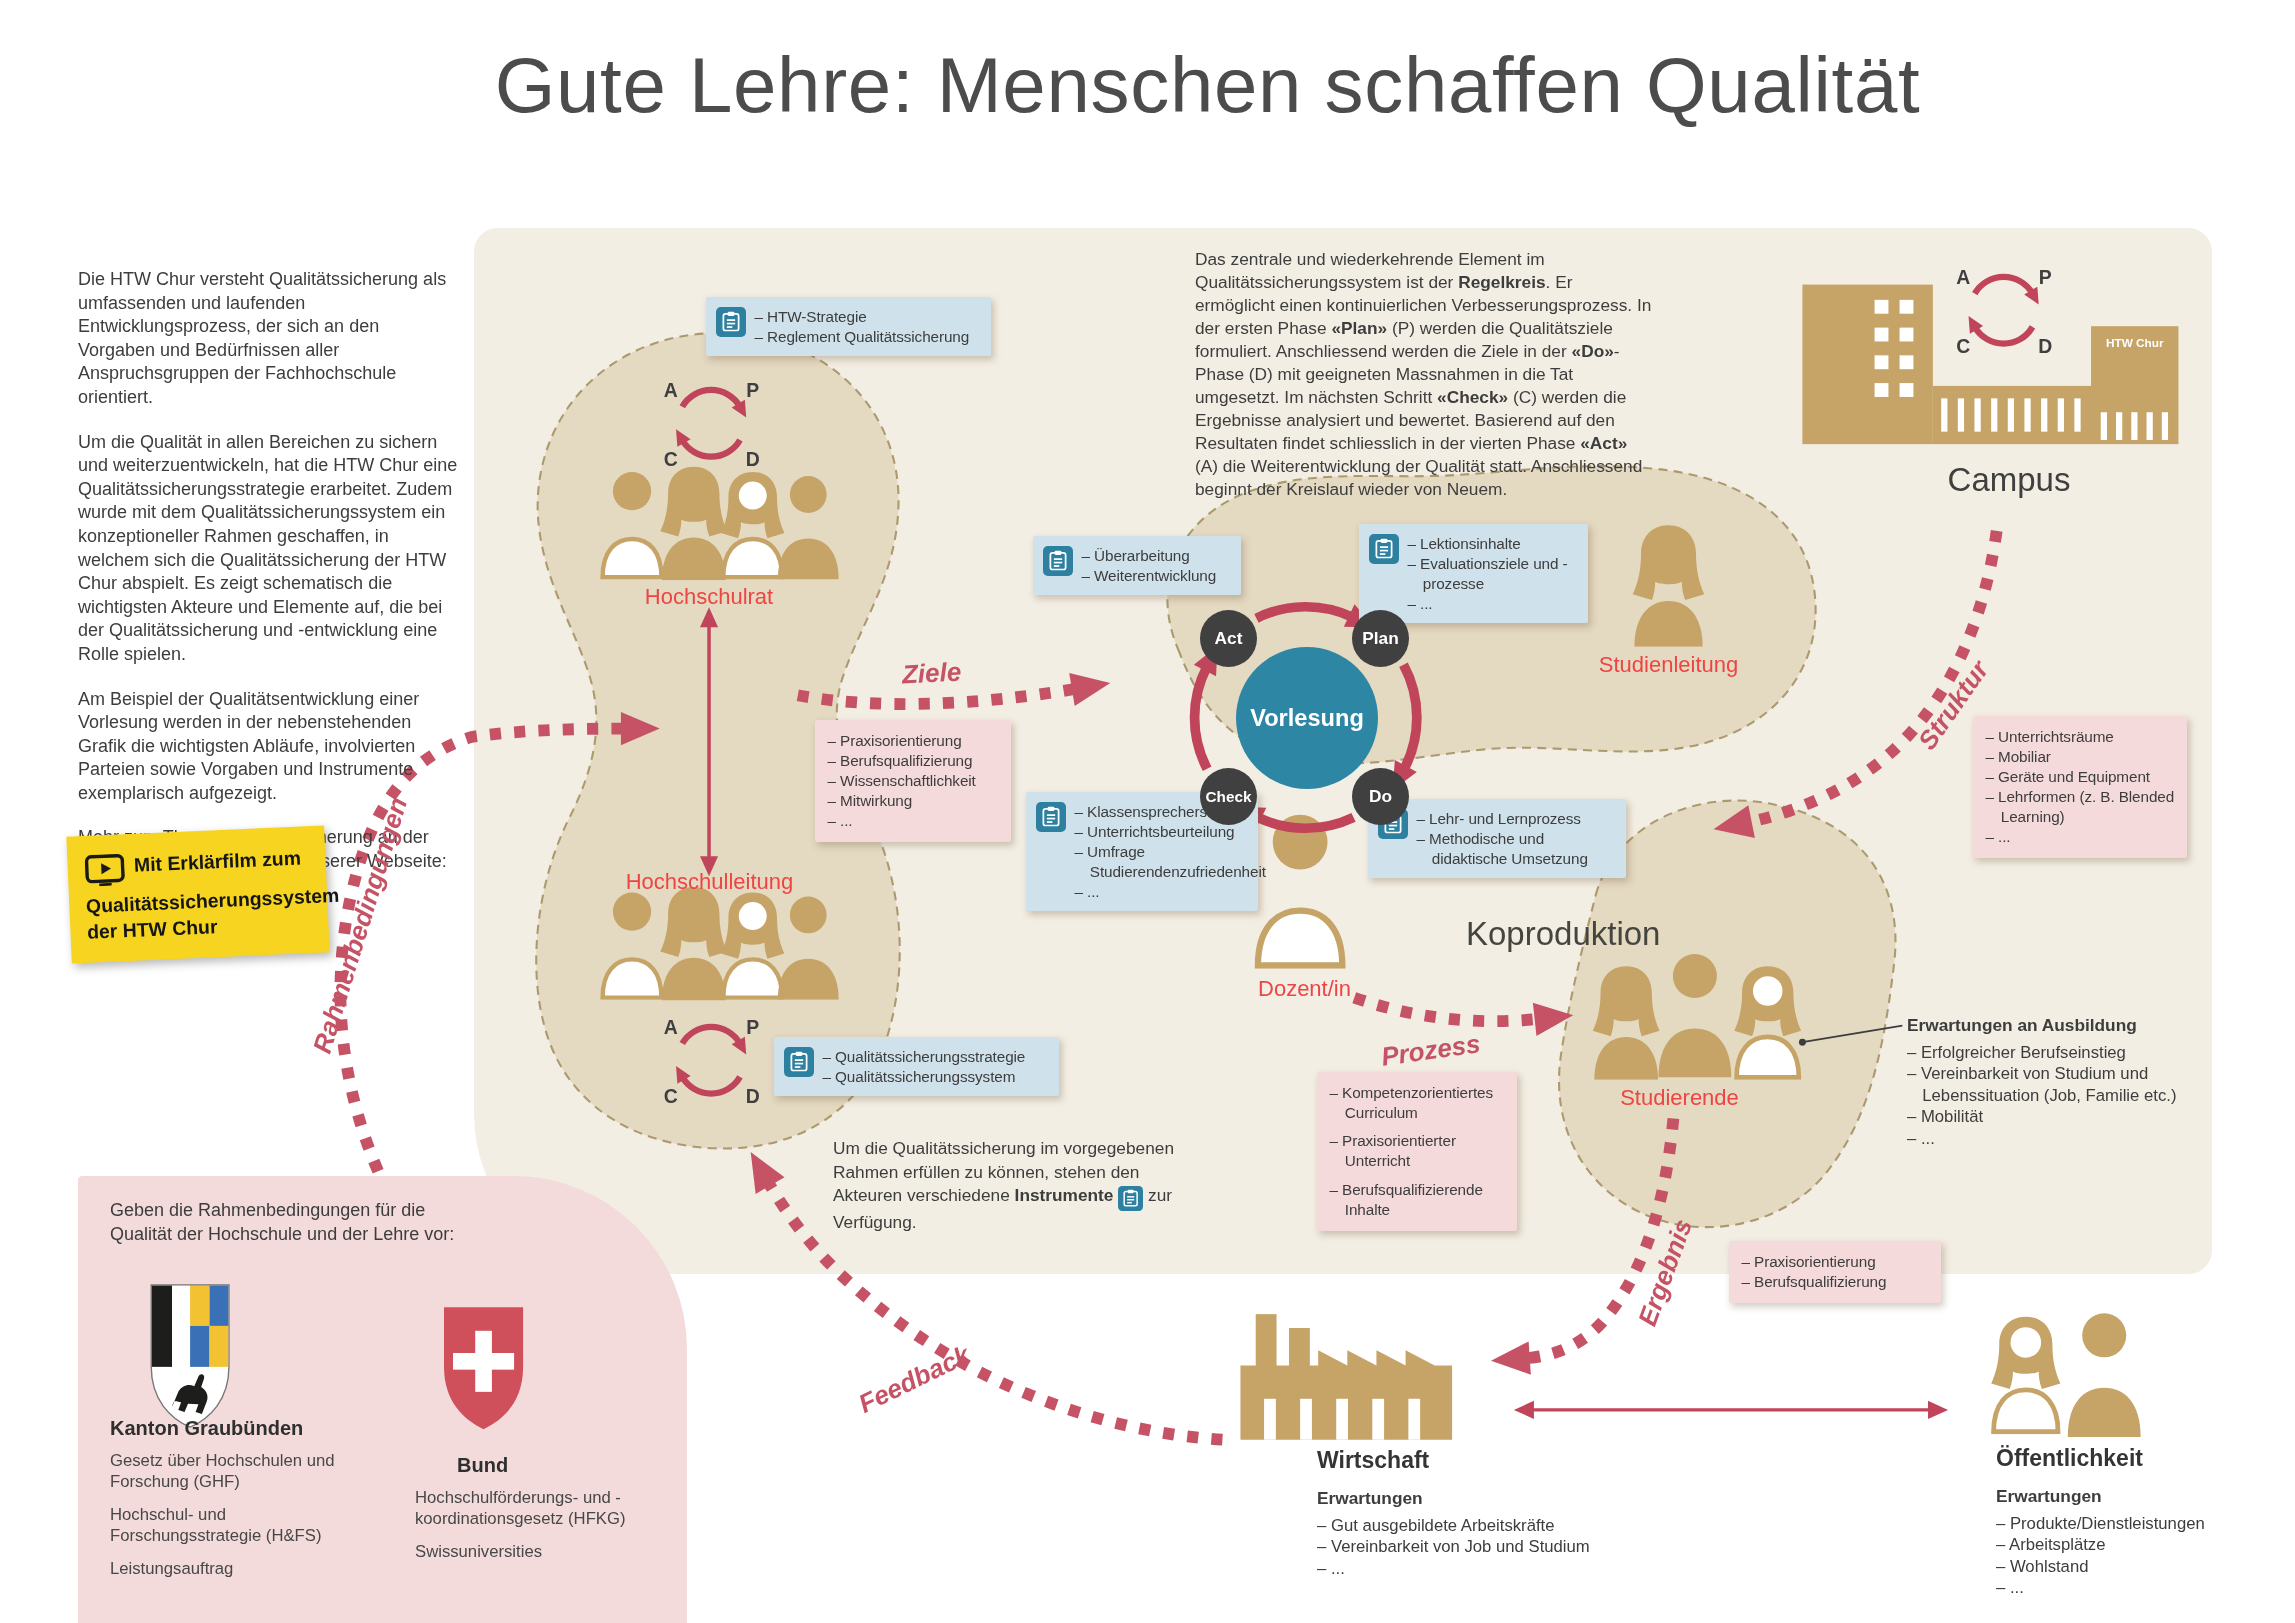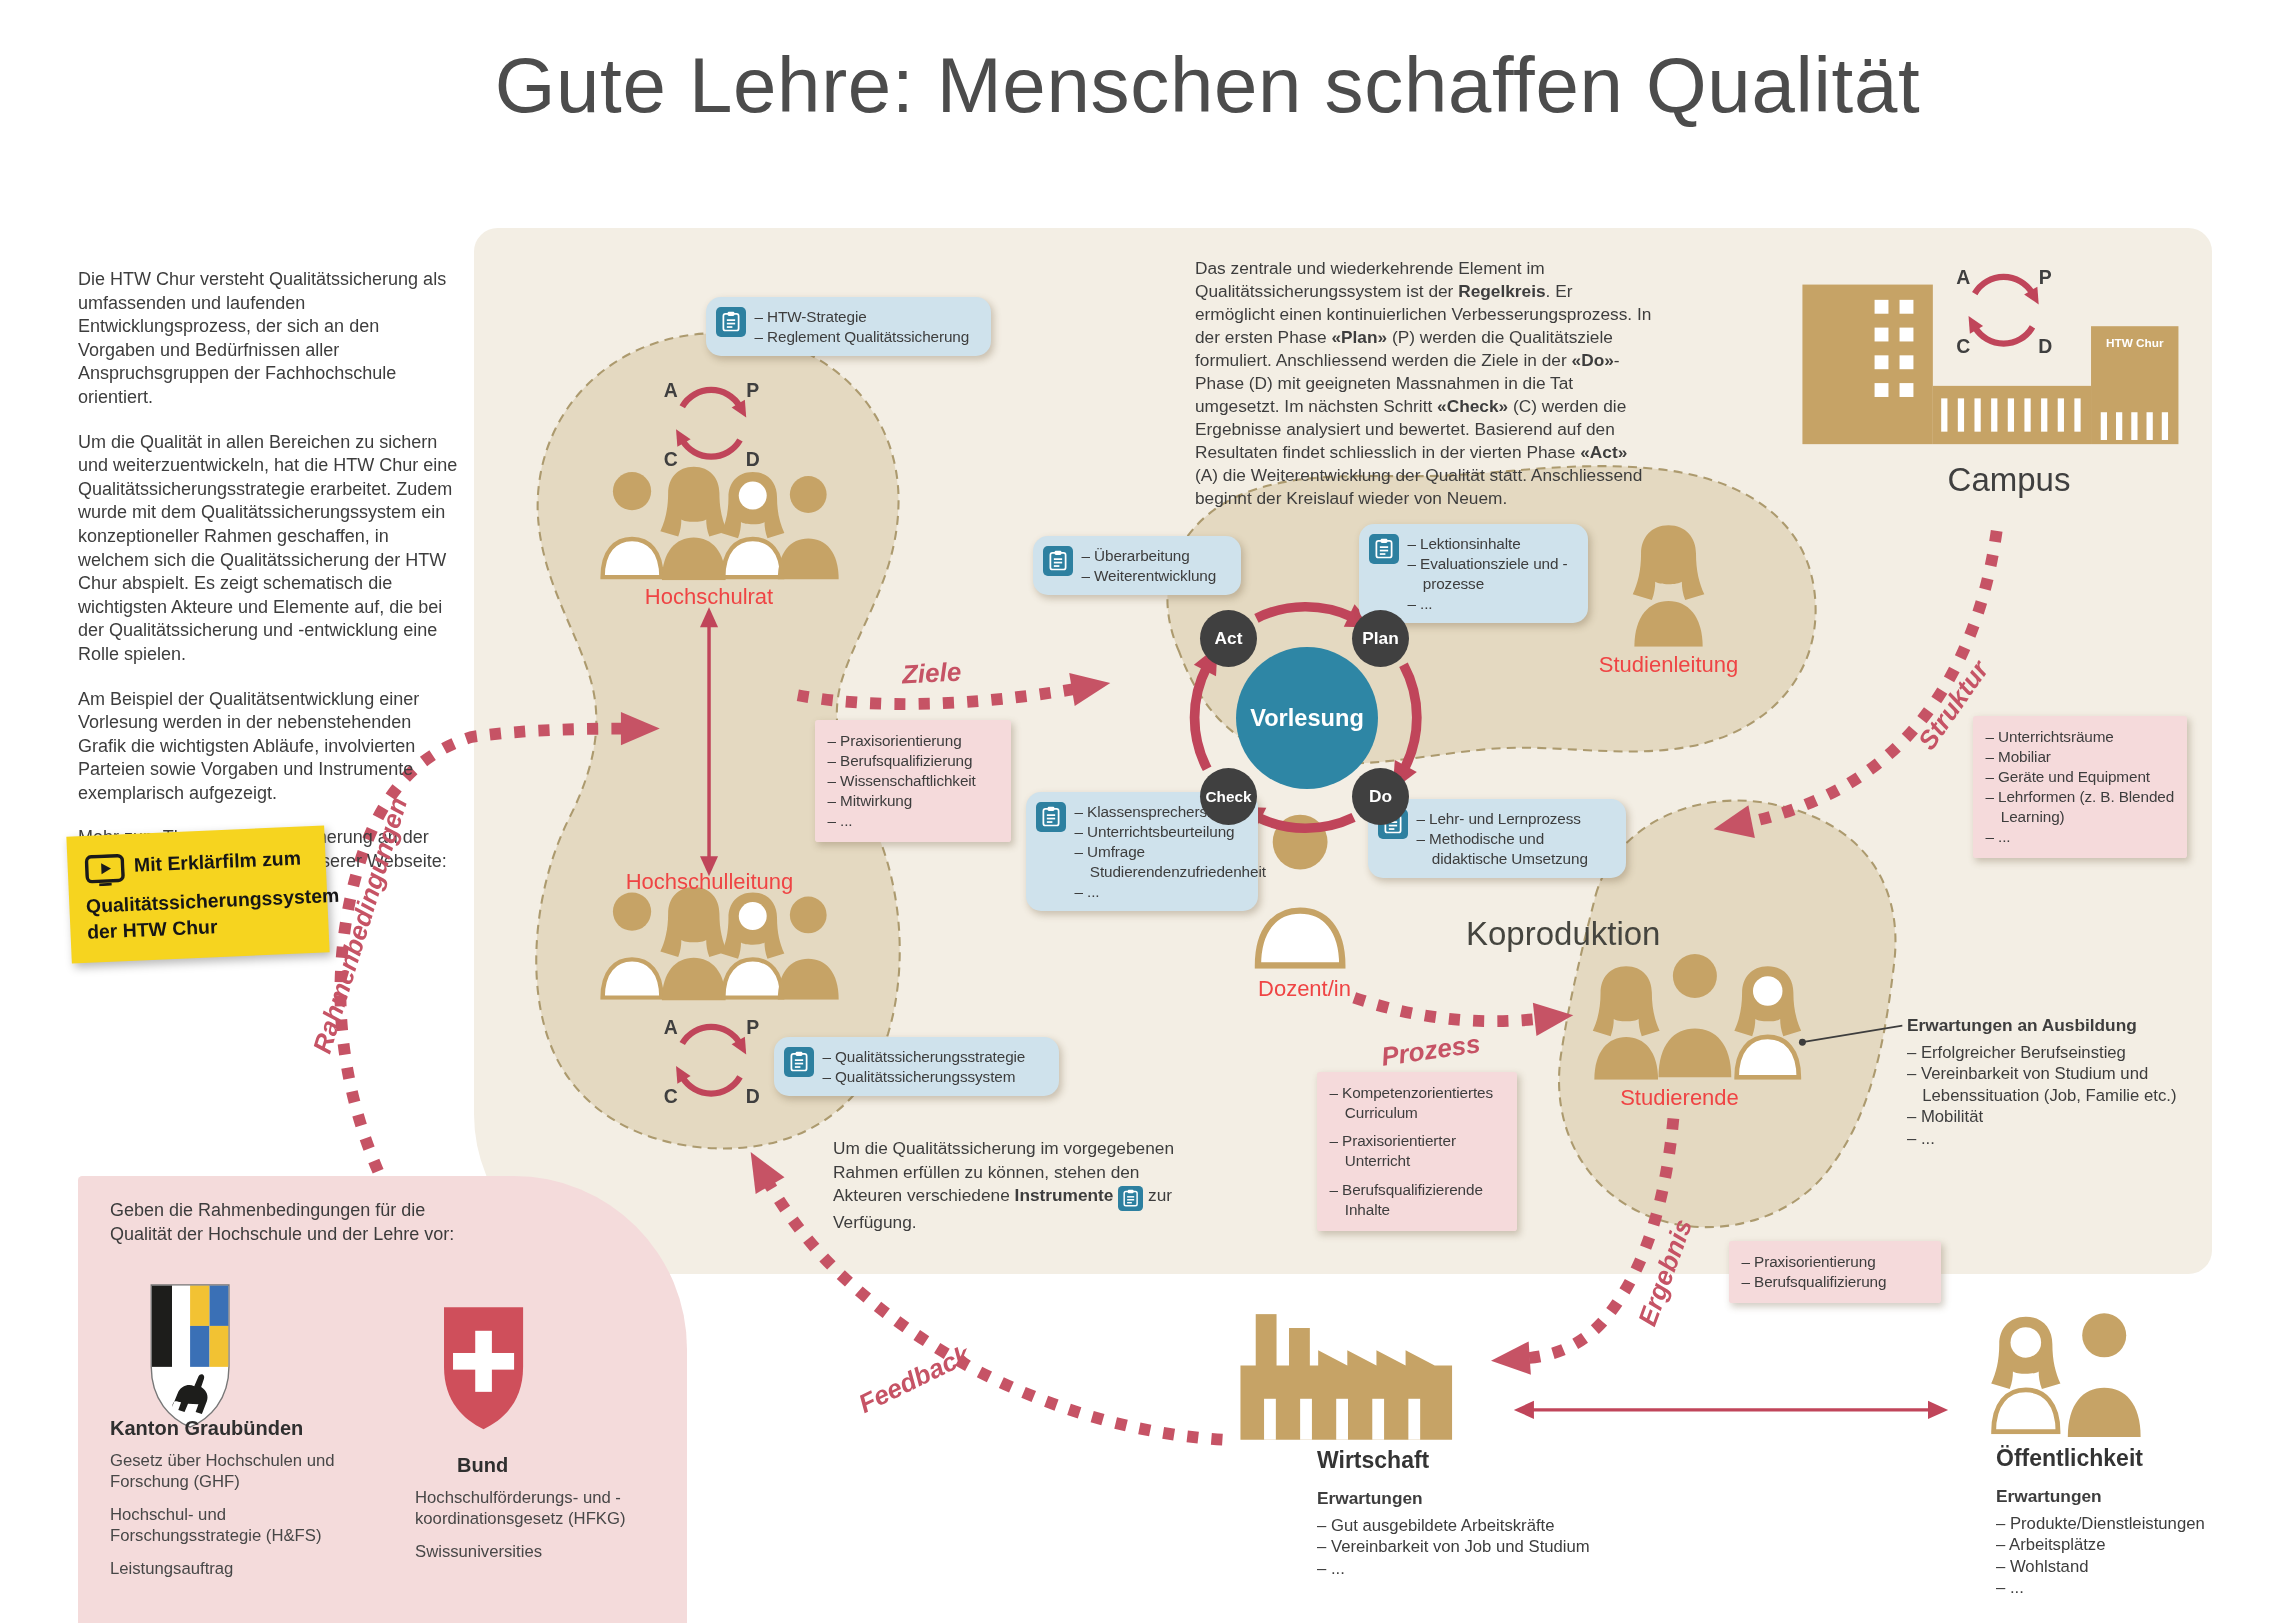--- a/index.html
+++ b/index.html
@@ -27,23 +27,23 @@
   .intro p { margin:0 0 21px 0; }
   .link-row { font-weight:700; font-size:19px; display:flex; align-items:center; gap:8.3px; margin-top:4.2px; }
   .tri { font-size:13px; }
 
   .sticky { left:69px; top:831px; width:258px; background:#f6d41f;
     padding:18px 16.7px; transform:rotate(-2.5deg);
     font-size:19.4px; line-height:26px; font-weight:700; color:#161616;
     box-shadow:2.8px 4.2px 9.7px rgba(0,0,0,.28); }
   .sticky .vid { float:left; margin:1.4px 9.7px 0 0; }
 
-  .regel { left:1195px; top:257px; width:458px; font-size:17.3px; line-height:23px; }
-
-  .note { display:flex; gap:8.3px; padding:9.7px 9.7px; border-radius:15px;
+  .regel { left:1195px; top:248px; width:458px; font-size:17.3px; line-height:23px; }
+
+  .note { display:flex; gap:8.3px; padding:9.7px 9.7px; border-radius:2px;
     box-shadow:2.1px 3.5px 7px rgba(110,90,60,.30); align-items:flex-start; }
   .note-blue { background:#cfe2ec; }
   .note-pink { background:#f5dadb; padding:11px 12.5px; border-radius:2.8px;
     box-shadow:2.1px 3.5px 7px rgba(110,90,60,.30); }
   .items { font-size:15.3px; line-height:20px; letter-spacing:-0.1px; }
   .item { padding-left:15.3px; text-indent:-15.3px; }
   .spaced .item { margin-bottom:8.3px; }
   .spaced .item:last-child { margin-bottom:0; }
 
   .inst-icon { flex:0 0 auto; width:30.5px; height:30.5px; background:#2d80a0;

